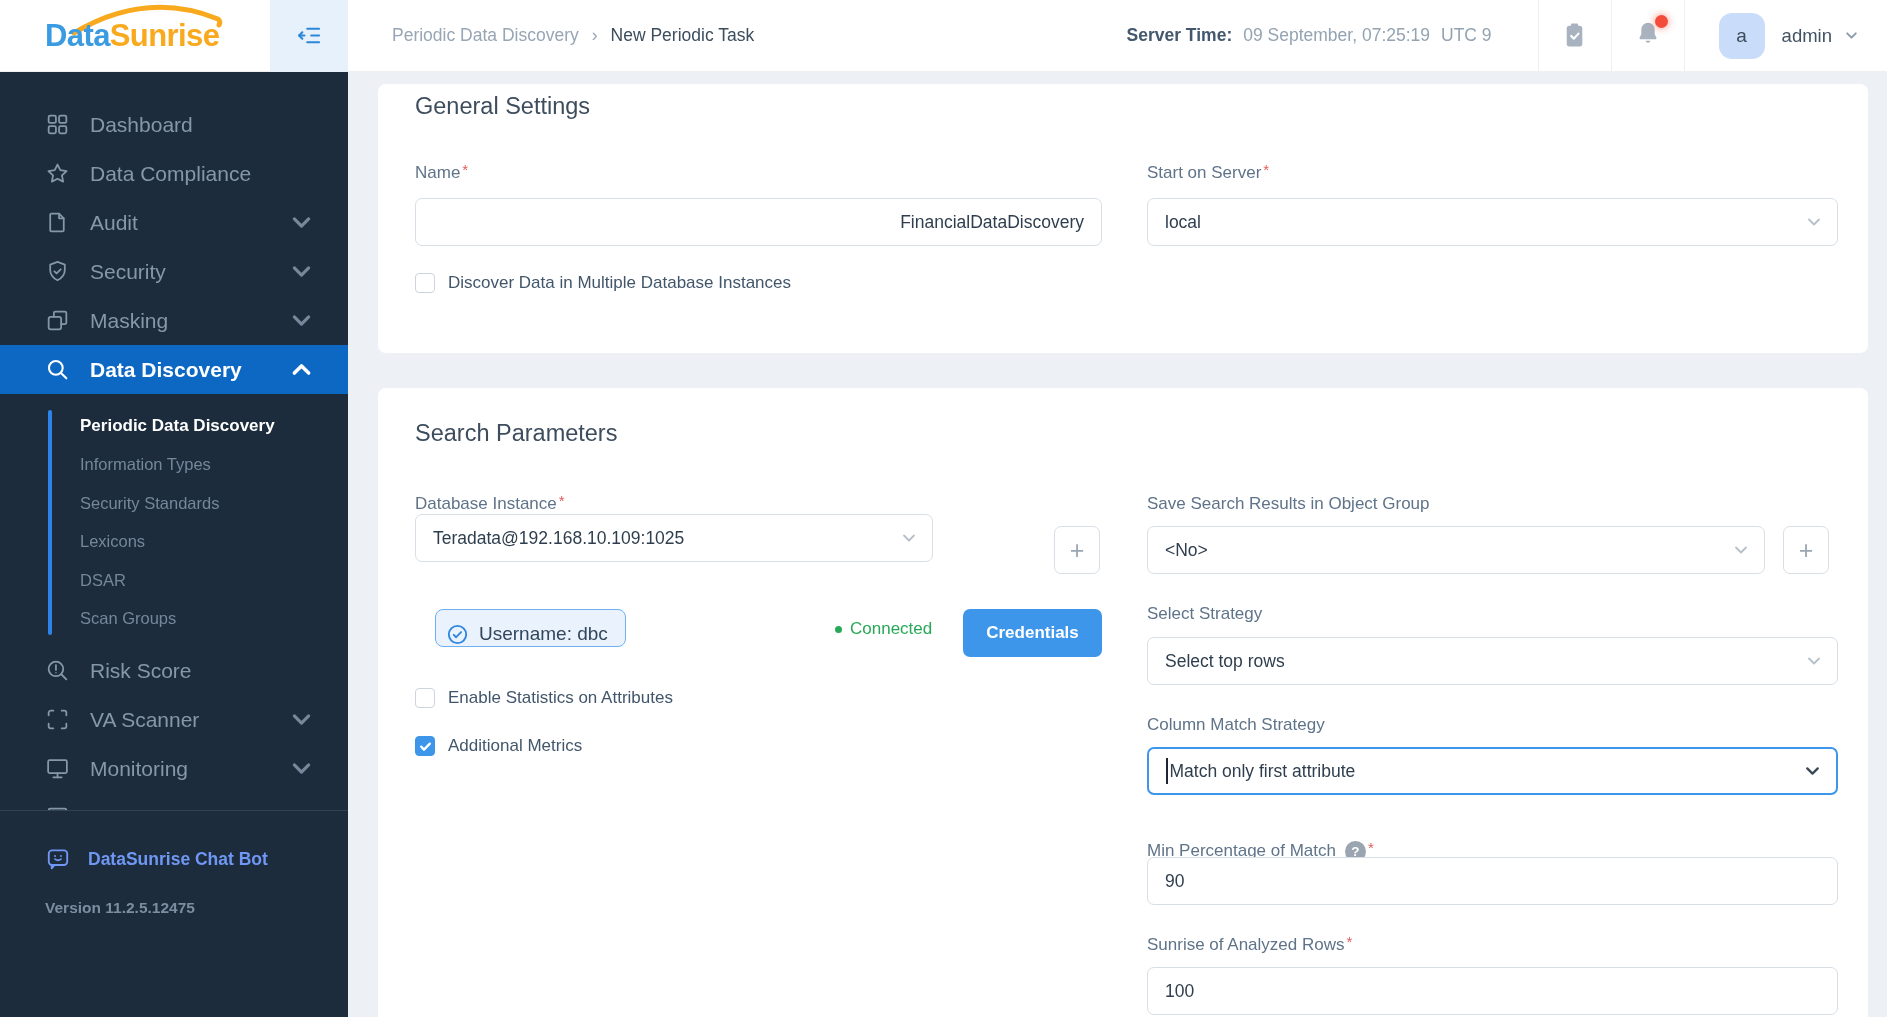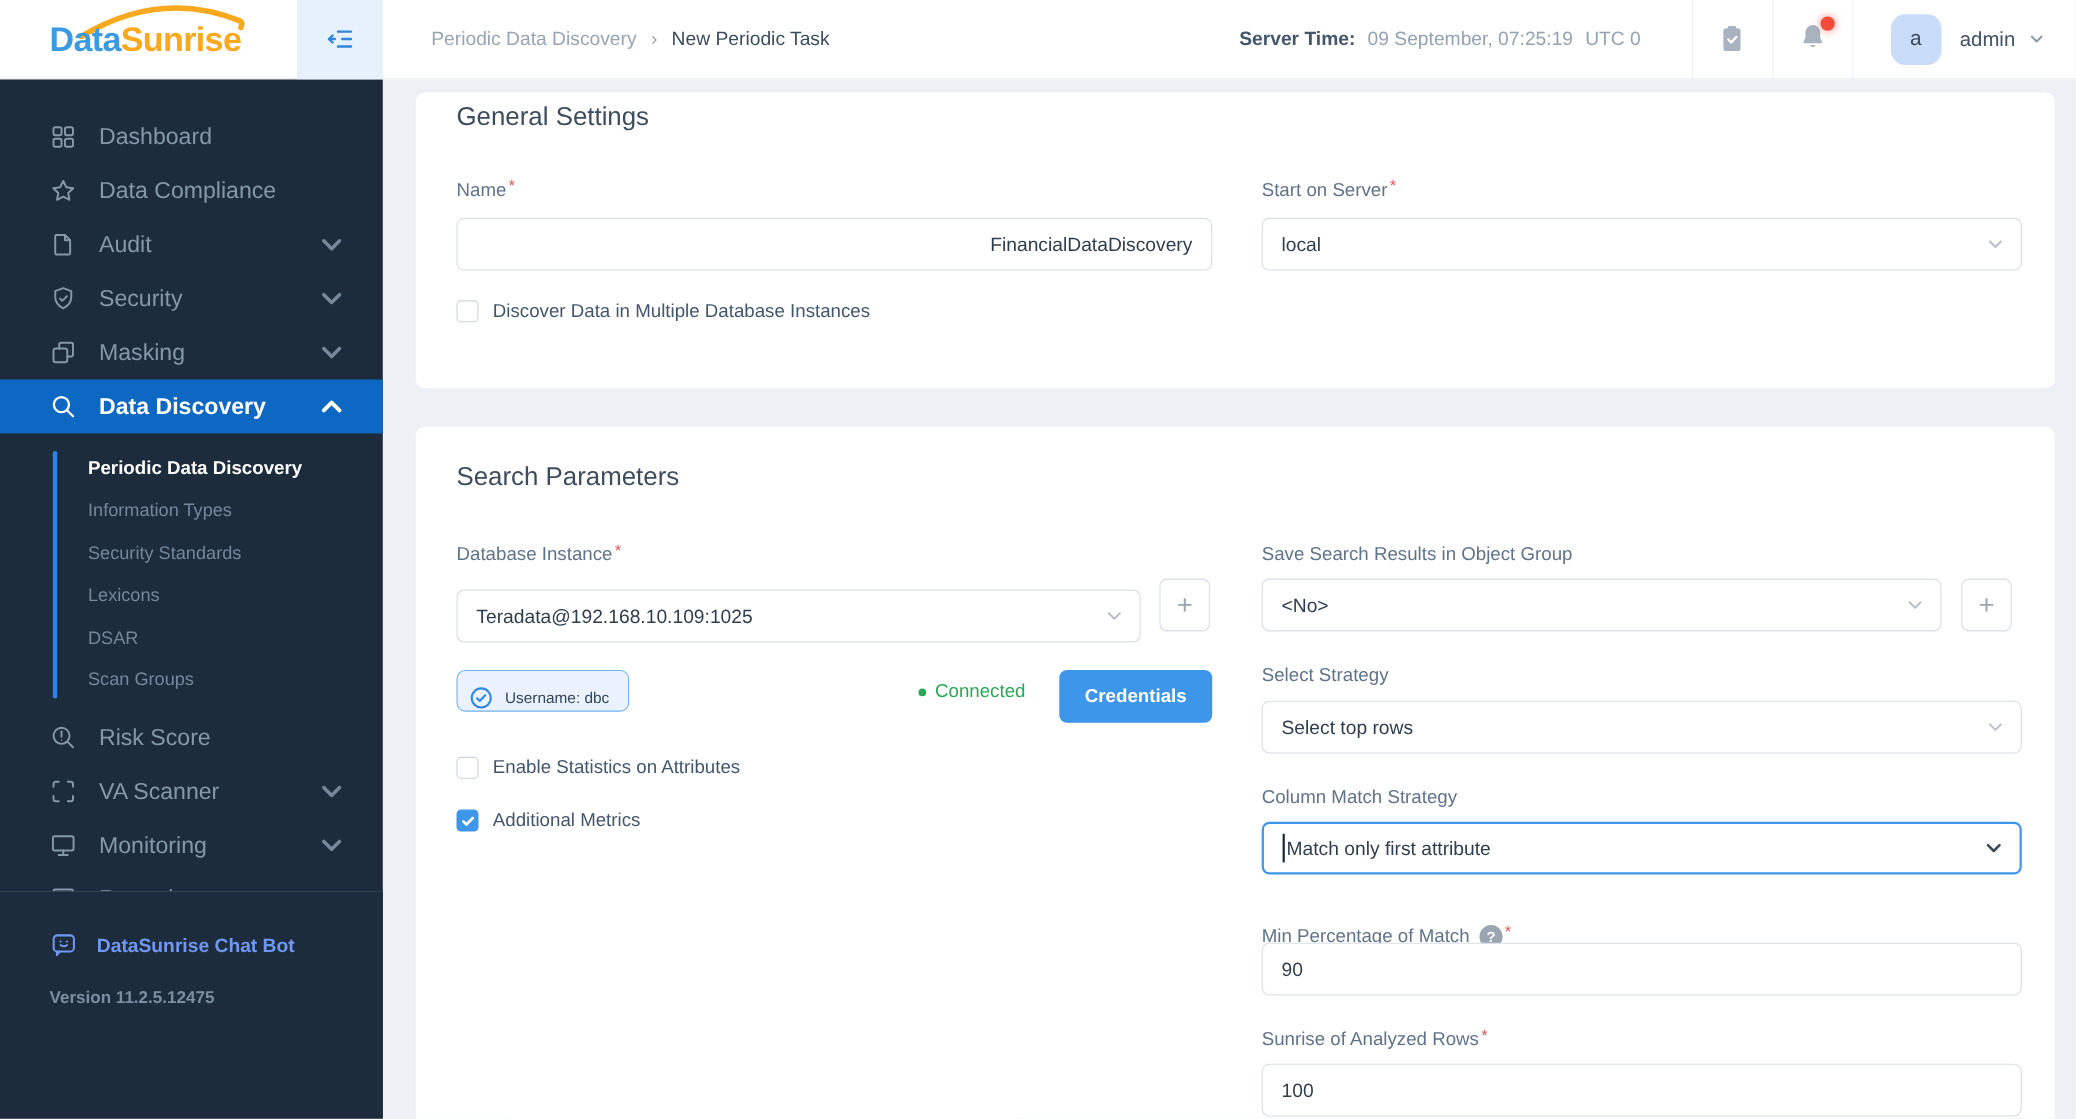--- a/index.html
+++ b/index.html
@@ -73,21 +73,21 @@
   .req { color:#e25c5c; position:relative; top:-4px; margin-left:2px; font-size:15px; }
   .req::after { content:'*'; }
   .inp, .sel { position:absolute; height:48px; border:1px solid #d7dee5; border-radius:7px; background:#fff; display:flex; align-items:center; padding:0 44px 0 17px; font-size:17.5px; color:#2f3e4e; }
   input.inp { padding:0 17px; outline:none; font-family:"Liberation Sans", sans-serif; }
   .sel { cursor:pointer; }
   .sel-chev { position:absolute; right:13px; top:50%; transform:translateY(-50%); color:#b6c0ca; display:flex; }
   .sel.focused { border:2px solid #3d96ea; }
   .sel.focused .sel-chev { color:#3b4a59; }
   .caret { width:1.5px; height:26px; background:#1c2733; margin-right:2px; flex:0 0 auto; }
   .plus-btn { position:absolute; width:46px; height:48px; border:1px solid #d7dee5; border-radius:7px; background:#fff; color:#9aa6b2; font-size:25px; font-weight:400; display:flex; align-items:center; justify-content:center; cursor:pointer; }
-  .chip { position:absolute; height:38px; background:#e9f2fd; border:1px solid #71b0ee; border-radius:8px; display:inline-flex; align-items:center; padding:12px 17px 0 10px; font-size:14px; color:#33475c; cursor:pointer; }
+  .chip { position:absolute; height:38px; background:#e9f2fd; border:1px solid #71b0ee; border-radius:8px; display:inline-flex; align-items:center; padding:12px 17px 0 10px; font-size:19px; color:#33475c; cursor:pointer;margin-left:20px; }
   .chip svg { margin-right:10px; }
   .status { position:absolute; font-size:17px; color:#28a958; font-weight:500; display:flex; align-items:center; }
   .status-dot { width:7px; height:7px; border-radius:50%; background:#28a958; margin-right:8px; }
   .btn-primary { position:absolute; background:#3d96ea; border:none; border-radius:7px; color:#fff; font-weight:700; font-size:17px; display:flex; align-items:center; justify-content:center; cursor:pointer; font-family:"Liberation Sans", sans-serif; }
   .cb-row { position:absolute; display:flex; align-items:center; cursor:pointer; }
   .cb { width:20px; height:20px; border:1px solid #ccd5dd; border-radius:4px; background:#fff; flex:0 0 auto; }
   .cb.checked { background:#3d96ea; border-color:#3d96ea; display:flex; align-items:center; justify-content:center; }
   .cb-label { margin-left:13px; font-size:17px; color:#42566b; white-space:nowrap; }
   .help { width:21px; height:21px; border-radius:50%; background:#9aa5b1; color:#fff; font-size:13.5px; font-weight:700; display:flex; align-items:center; justify-content:center; margin-left:9px; cursor:pointer; }
 </style>
@@ -110,21 +110,21 @@
   </div>
   <div class="breadcrumb">
     <span>Periodic Data Discovery</span>
     <span>›</span>
     <span class="current">New Periodic Task</span>
   </div>
   <div class="header-right">
     <div class="server-time">
       <span class="st-label">Server Time:</span>
       <span>09 September, 07:25:19</span>
-      <span>UTC 0</span>
+      <span>UTC 9</span>
     </div>
     <div class="vdiv"></div>
     <div class="icon-cell">
       <svg width="25" height="27" viewBox="0 0 24 26">
         <rect x="4.5" y="3.5" width="15" height="20" rx="2.5" fill="#a9b3c0"></rect>
         <rect x="8.5" y="1.5" width="7" height="4.5" rx="1.2" fill="#a9b3c0"></rect>
         <path d="M8.8 13.4l2.6 2.6 4.4-4.8" stroke="#ffffff" stroke-width="2.1" fill="none" stroke-linecap="round" stroke-linejoin="round"></path>
       </svg>
     </div>
     <div class="vdiv"></div>
@@ -329,21 +329,21 @@
   </div>
 
   <div class="card card2">
     <div class="card-title">Search Parameters</div>
 
     <div class="col col-left">
       <div class="f-label" style="top:0;">
           <span>Database Instance</span>
           <span class="req"></span>
         </div>
-      <div class="sel" style="top:43px; left:0; width:622px;align-items:center;">
+      <div class="sel" style="top:21px; left:0; width:518px;align-items:center;">
         <span>Teradata@192.168.10.109:1025</span>
         <span class="sel-chev">
             <svg width="20" height="20" viewBox="0 0 20 20" fill="none" stroke="currentColor" stroke-width="1.8" stroke-linecap="round" stroke-linejoin="round">
               <path d="M5 7.5l5 5 5-5"></path>
             </svg>
           </span>
       </div>
       <div class="plus-btn" style="top:33px; left:639px;">
           <span>+</span>
         </div>

